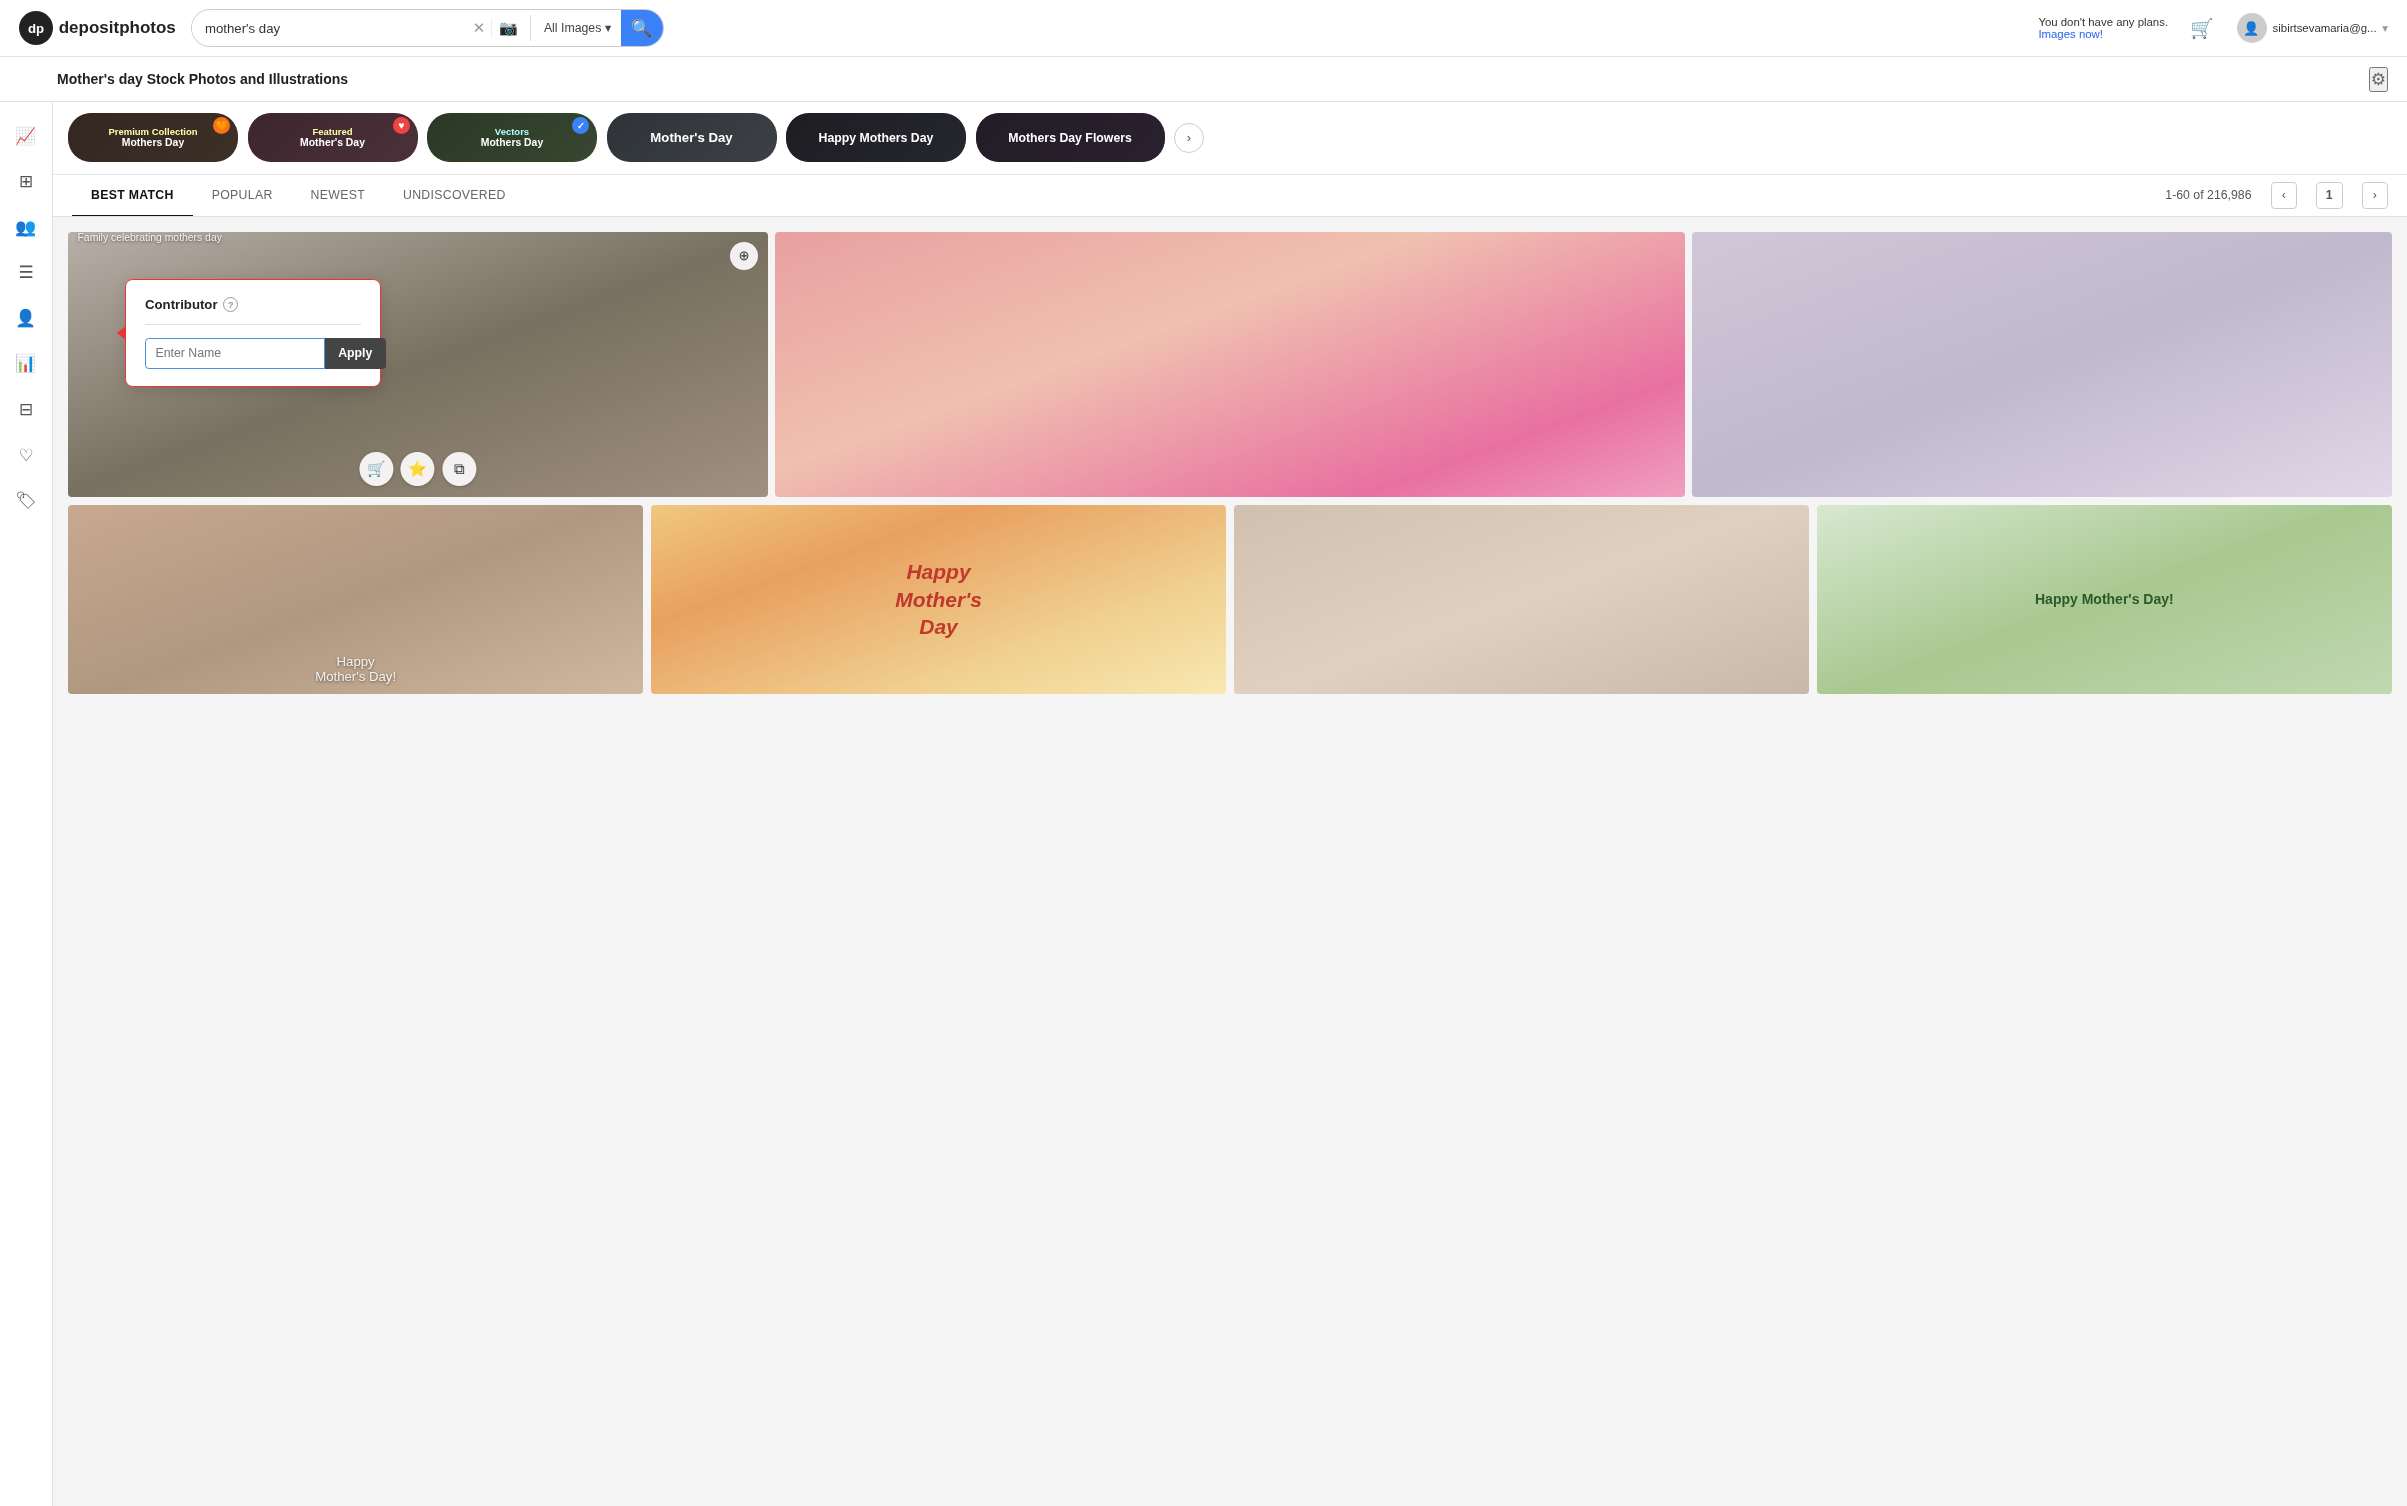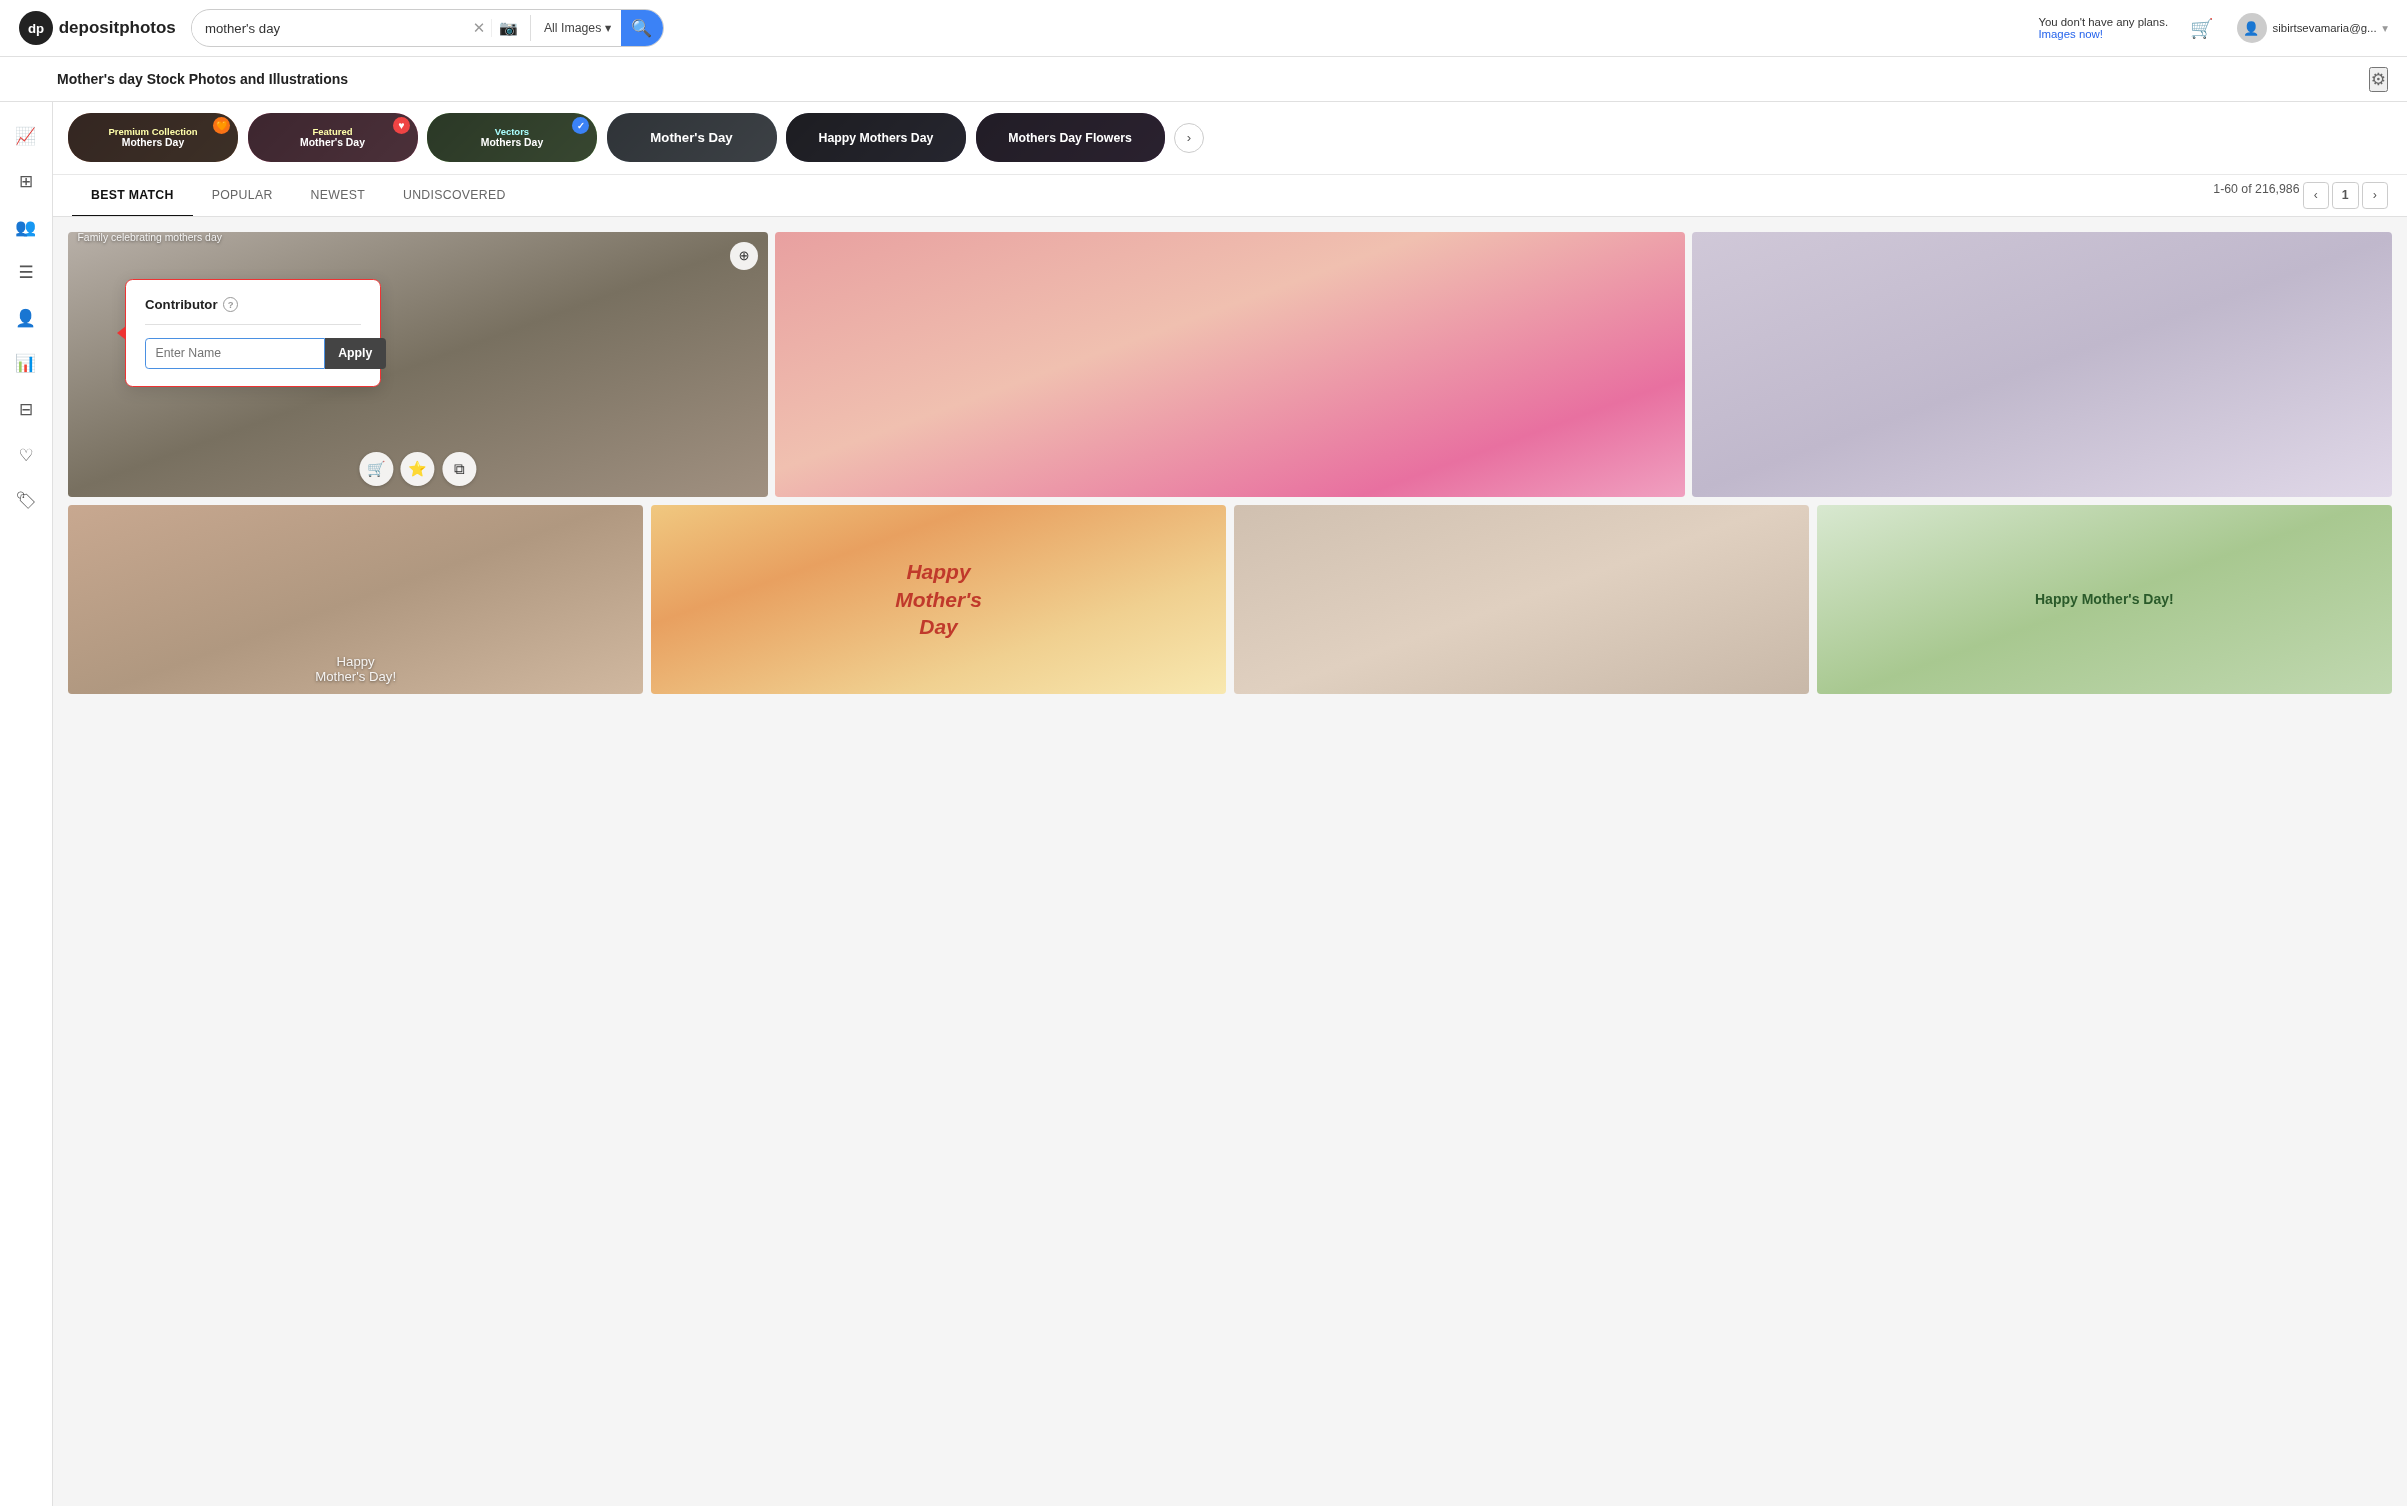--- a/index.html
+++ b/index.html
@@ -298,21 +298,22 @@
       border-bottom: 1.9px solid transparent;
       letter-spacing: 0.3px;
     }
     .sort-tab.active {
       color: #111;
       border-bottom: 1.9px solid #111;
       font-weight: 700;
     }
     .pagination-info {
       display: flex;
-      gap: 3px;
+      align-items: center;
+      gap: 19px;
       font-size: 12.3px;
       color: #555;
     }
     .page-nav-btn {
       width: 26.5px;
       height: 26.5px;
       border-radius: 3.8px;
       border: 0.9px solid #ccc;
       background: #fff;
       cursor: pointer;

